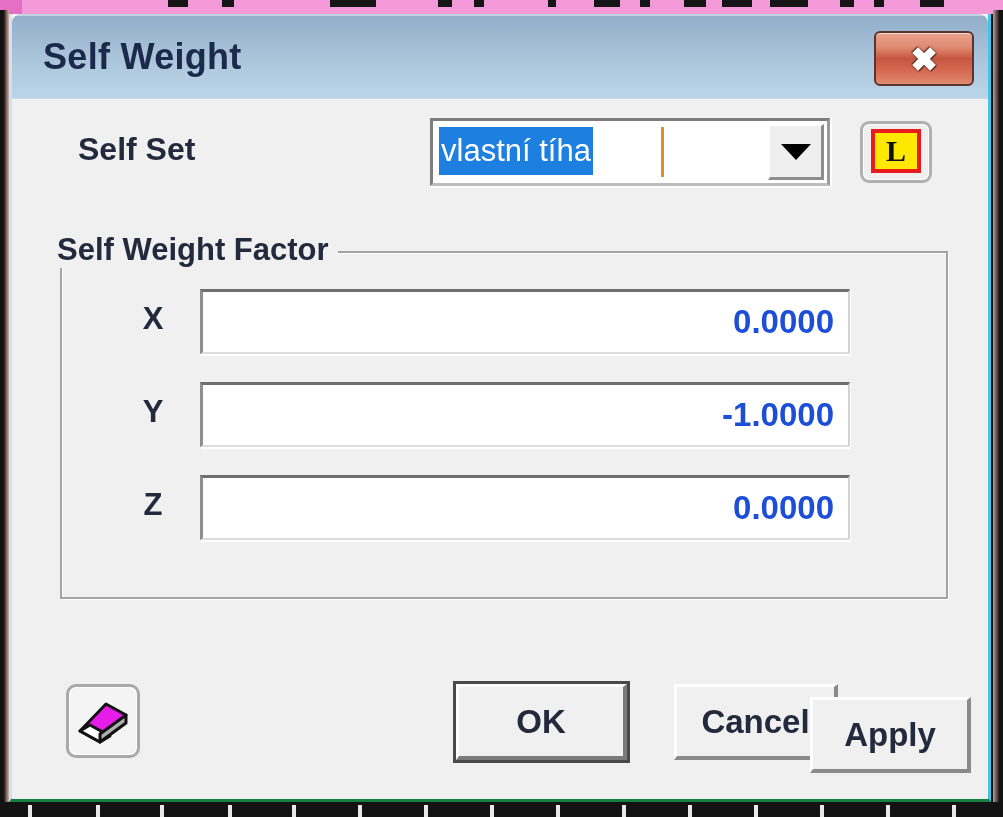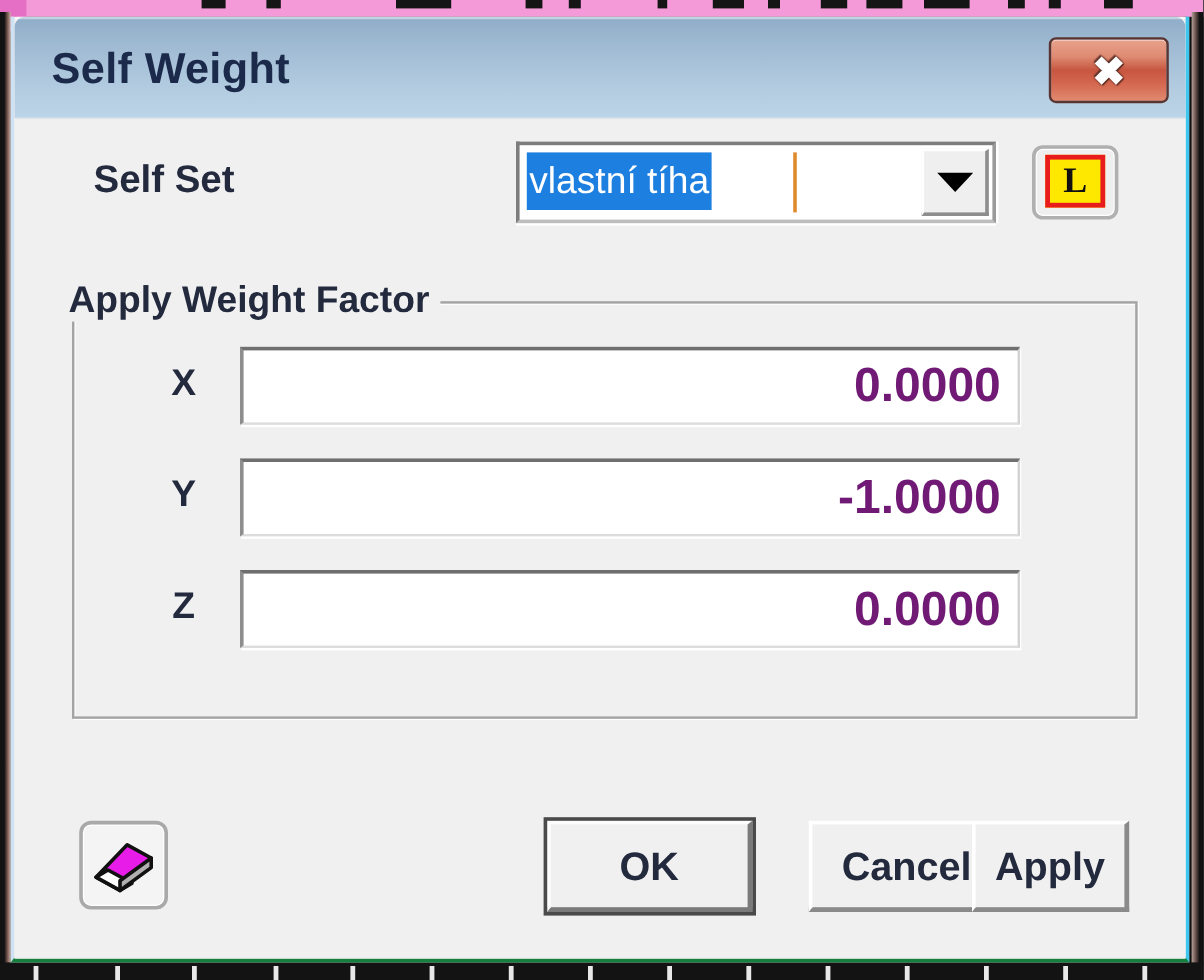--- a/index.html
+++ b/index.html
@@ -299,23 +299,23 @@
     border-right: 2px solid #d2d2d2;
     border-bottom: 2px solid #dcdcdc;
     box-sizing: border-box;
     box-shadow: 1px 2px 0 #ffffff;
   }
   .axis-input .val {
     position: absolute;
     right: 14px;
     top: 50%;
     transform: translateY(-50%);
-    font-size: 40px;
-    font-weight: bold;
-    color: #701a75;
+    font-size: 33px;
+    font-weight: bold;
+    color: #1d4ed8;
     white-space: nowrap;
   }
 
   
   #eraser-btn {
     position: absolute;
     left: 54px;
     top: 585px;
     width: 74px;
     height: 74px;
@@ -349,21 +349,21 @@
     left: 444px;
     width: 171px;
     outline: 3px solid #4a4a4a;
     outline-offset: 0px;
     border-top: 3px solid #fdfdfd;
     border-left: 3px solid #fdfdfd;
     border-right: 4px solid #7a7a7a;
     border-bottom: 4px solid #7a7a7a;
   }
   #cancel-button { left: 618px; width: 164px; margin-left: 44px; }
-  #apply-button  { left: 798px; width: 131px; }
+  #apply-button  { left: 798px; width: 161px; margin-top: 13px; }
 </style>
 </head>
 <body>
 
 <div id="screen">
 
   <div class="pink-band">
     <div class="dash" style="left:168px;width:20px;"></div>
     <div class="dash" style="left:222px;width:12px;"></div>
     <div class="dash" style="left:330px;width:46px;"></div>
@@ -421,21 +421,21 @@
         </div>
       </div>
 
       <div id="loadset-icon-btn">
         <div class="l-box">
           <div class="l-glyph">L</div>
         </div>
       </div>
 
       <div id="swf-group"></div>
-      <div id="swf-group-title">Apply Weight Factor</div>
+      <div id="swf-group-title">Self Weight Factor</div>
 
       <div class="axis-row" style="left:118px; top:190px; width:760px; height:65px;">
         <div class="axis-label">X</div>
         <div class="axis-input">
           <div class="val">0.0000</div>
         </div>
       </div>
 
       <div class="axis-row" style="left:118px; top:283px; width:760px; height:65px;">
         <div class="axis-label">Y</div>

